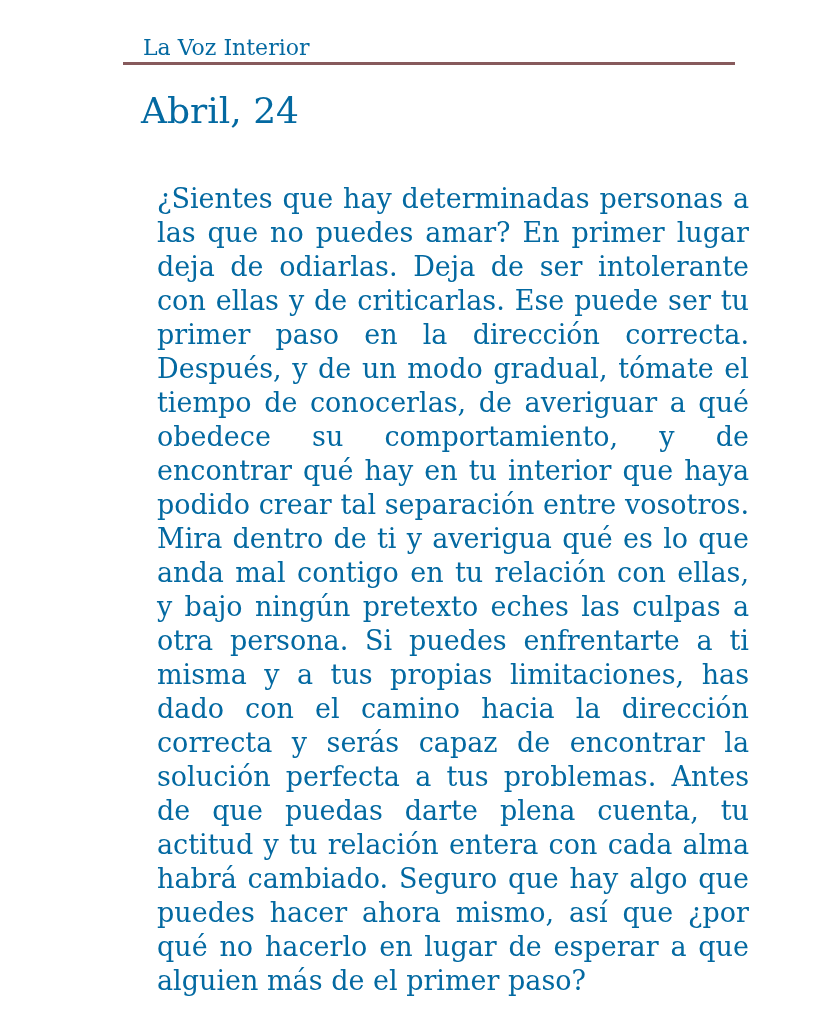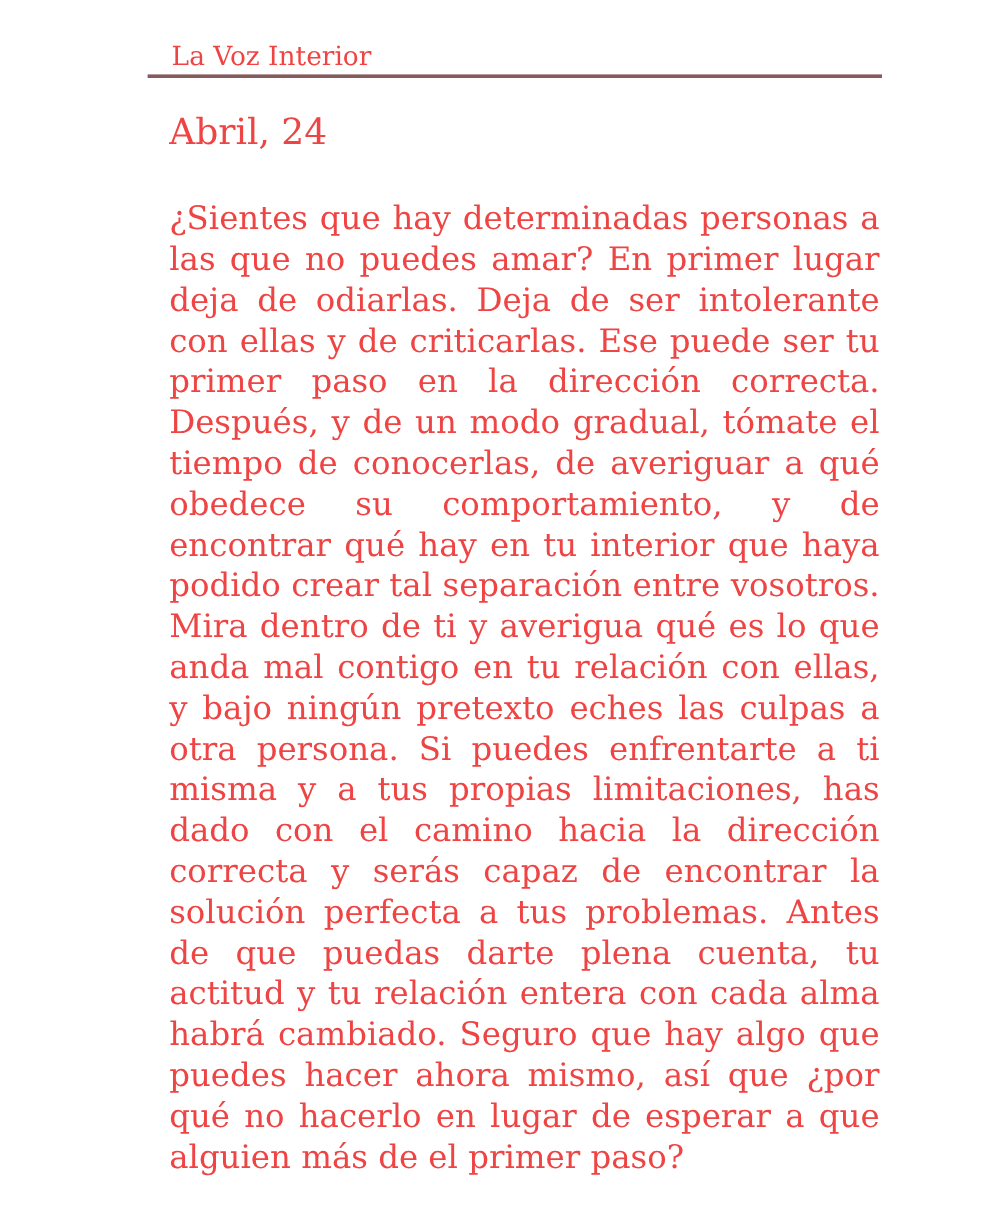--- a/index.html
+++ b/index.html
@@ -6,21 +6,21 @@
     margin: 0;
     padding: 0;
     background: #ffffff;
   }
   .page {
     position: relative;
     width: 840px;
     height: 1023px;
     background: #ffffff;
     font-family: "DejaVu Serif", "Liberation Serif", serif;
-    color: #ef4444;
+    color: #0369a1;
     overflow: hidden;
   }
   .running-header {
     position: absolute;
     left: 143px;
     top: 36px;
     width: 567px; 
     display: flex;
     justify-content: space-between;
     align-items: baseline;
@@ -34,30 +34,30 @@
     top: 62px;
     width: 612px;
     height: 3px;
     background: #875a5c;
   }
   .date-heading {
     position: absolute;
     left: 141px;
     top: 92px;
     margin: 0;
-    font-size: 30px;
+    font-size: 36px;
     line-height: 38px;
     font-weight: normal;
   }
   .body-paragraph {
     position: absolute;
     left: 141px;
     top: 166px;
     width: 592px;
-    margin: 0;
+    margin: 16px;
     font-size: 27px;
     line-height: 34px;
     text-align: justify;
     text-justify: inter-word;
     hyphens: auto;
     -webkit-hyphens: auto;
   }
 </style>
 </head>
 <body>

